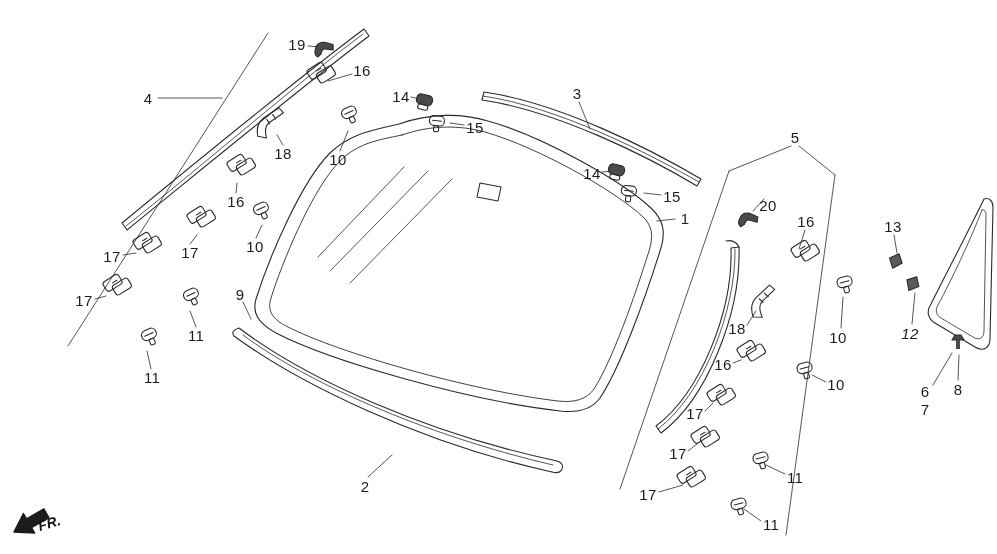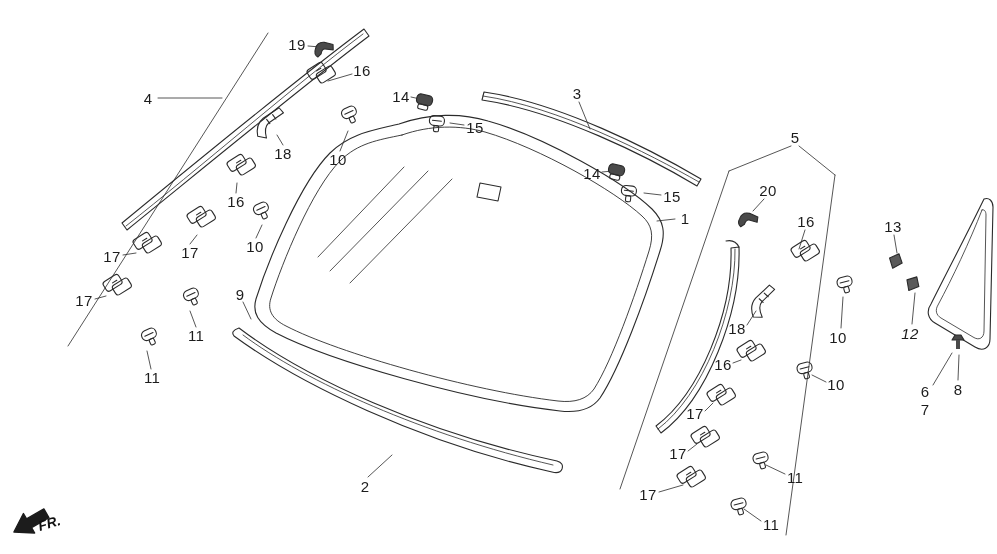--- a/index.html
+++ b/index.html
@@ -236,21 +236,21 @@
       <div class="part-label" style="left: 148px; top: 85px;">4</div>
       <div class="part-label" style="left: 401px; top: 83px;">14</div>
       <div class="part-label" style="left: 475px; top: 114px;">15</div>
       <div class="part-label" style="left: 577px; top: 80px;">3</div>
       <div class="part-label" style="left: 283px; top: 140px;">18</div>
       <div class="part-label" style="left: 338px; top: 146px;">10</div>
       <div class="part-label" style="left: 592px; top: 160px;">14</div>
       <div class="part-label" style="left: 672px; top: 183px;">15</div>
       <div class="part-label" style="left: 685px; top: 205px;">1</div>
       <div class="part-label" style="left: 795px; top: 124px;">5</div>
-      <div class="part-label" style="left: 768px; top: 177px;">20</div>
+      <div class="part-label" style="left: 768px; top: 192px;">20</div>
       <div class="part-label" style="left: 236px; top: 188px;">16</div>
       <div class="part-label" style="left: 806px; top: 208px;">16</div>
       <div class="part-label" style="left: 893px; top: 213px;">13</div>
       <div class="part-label" style="left: 255px; top: 233px;">10</div>
       <div class="part-label" style="left: 112px; top: 243px;">17</div>
       <div class="part-label" style="left: 190px; top: 239px;">17</div>
       <div class="part-label" style="left: 84px; top: 287px;">17</div>
       <div class="part-label" style="left: 240px; top: 281px;">9</div>
       <div class="part-label" style="left: 196px; top: 322px;">11</div>
       <div class="part-label" style="left: 152px; top: 364px;">11</div>

